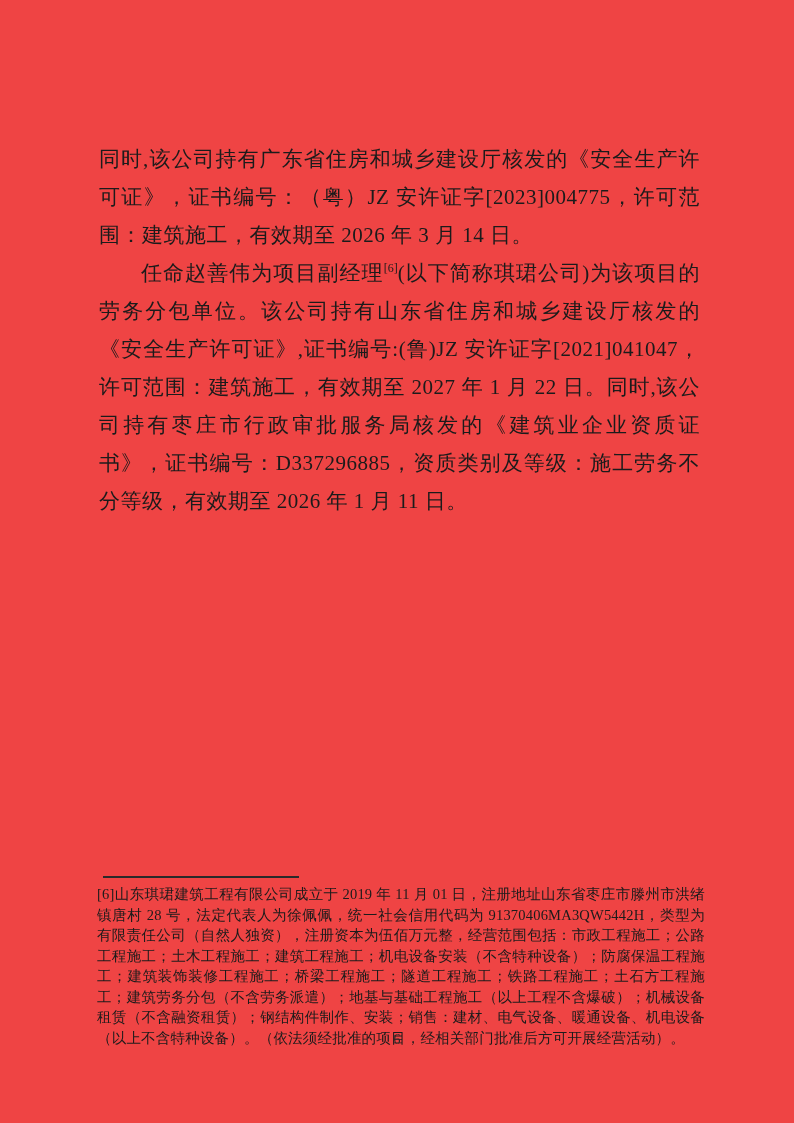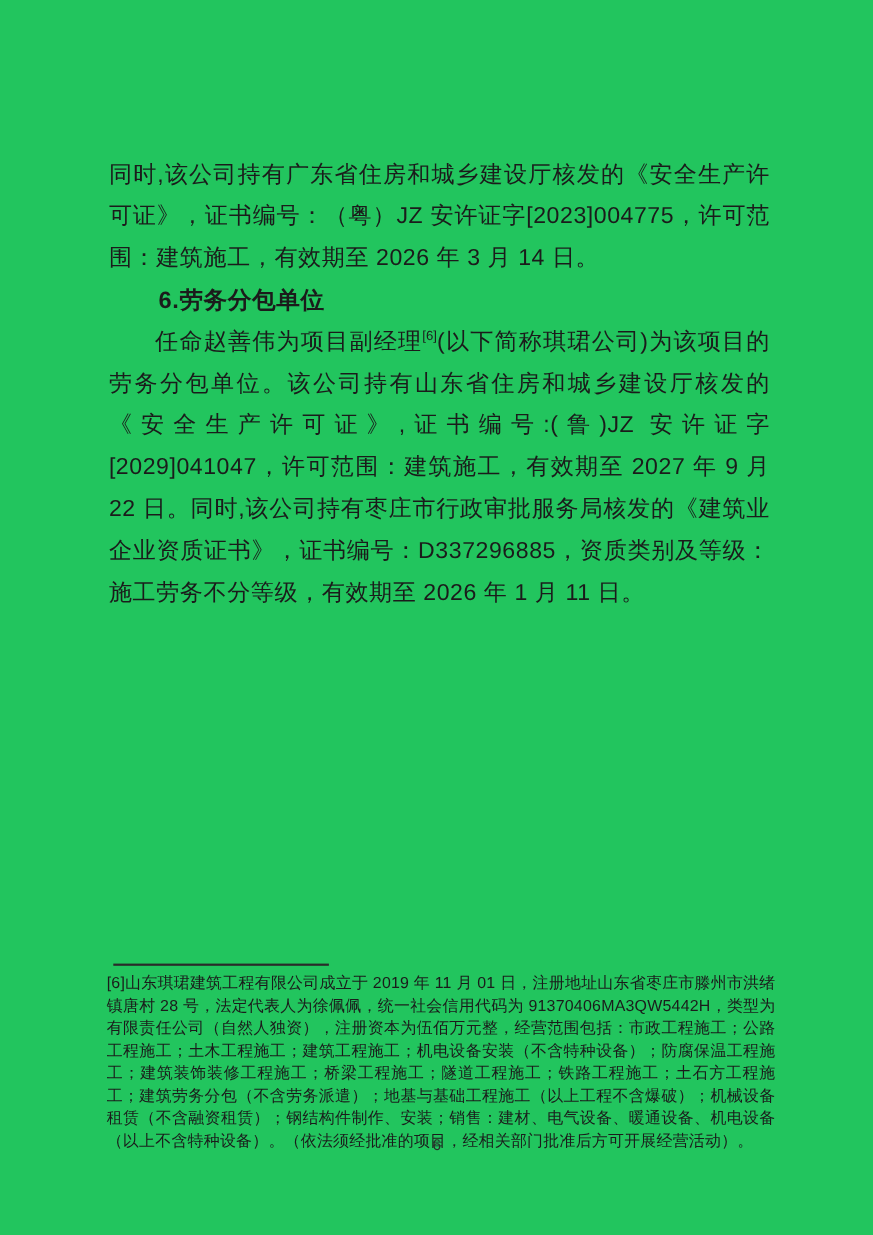--- a/index.html
+++ b/index.html
@@ -4,23 +4,23 @@
 <style>
   html, body {
     margin: 0;
     padding: 0;
     background: #ffffff;
   }
   .page {
     position: relative;
     width: 794px;
     height: 1123px;
-    background: #22c55e;
+    background: #ef4444;
     overflow: hidden;
-    font-family: Liberation Sans, sans-serif;
+    font-family: Liberation Serif, serif;
     color: #1b1b1b;
   }
   .body-text {
     position: absolute;
     top: 140px;
     left: 99px;
     width: 601px;
     font-size: 21px;
     line-height: 38px;
     text-align: justify;
@@ -79,23 +79,22 @@
 </head>
 <body>
 
 <div class="page">
 
   <div class="body-text">
 
     <p class="para">同时,该公司持有广东省住房和城乡建设厅核发的《安全生产许可证》，证书编号：（粤）JZ 安许证字[2023]004775，许可范围：建筑施工，有效期至 2026 年 3 月 14 日。</p>
 
 
-    <h3 class="heading">6.劳务分包单位</h3>
 
-    <p class="para indent"><span>任命赵善伟为项目副经理</span><sup class="footnote-ref">[6]</sup><span>(以下简称琪珺公司)为该项目的劳务分包单位。该公司持有山东省住房和城乡建设厅核发的《安全生产许可证》,证书编号:(鲁)JZ 安许证字[2029]041047，许可范围：建筑施工，有效期至 2027 年 9 月 22 日。同时,该公司持有枣庄市行政审批服务局核发的《建筑业企业资质证书》，证书编号：D337296885，资质类别及等级：施工劳务不分等级，有效期至 2026 年 1 月 11 日。</span></p>
+    <p class="para indent"><span>任命赵善伟为项目副经理</span><sup class="footnote-ref">[6]</sup><span>(以下简称琪珺公司)为该项目的劳务分包单位。该公司持有山东省住房和城乡建设厅核发的《安全生产许可证》,证书编号:(鲁)JZ 安许证字[2021]041047，许可范围：建筑施工，有效期至 2027 年 1 月 22 日。同时,该公司持有枣庄市行政审批服务局核发的《建筑业企业资质证书》，证书编号：D337296885，资质类别及等级：施工劳务不分等级，有效期至 2026 年 1 月 11 日。</span></p>
 
 
   </div>
 
   <div class="footnote-block">
     <div class="footnote-separator"></div>
     <p class="footnote-text">[6]山东琪珺建筑工程有限公司成立于 2019 年 11 月 01 日，注册地址山东省枣庄市滕州市洪绪镇唐村 28 号，法定代表人为徐佩佩，统一社会信用代码为 91370406MA3QW5442H，类型为有限责任公司（自然人独资），注册资本为伍佰万元整，经营范围包括：市政工程施工；公路工程施工；土木工程施工；建筑工程施工；机电设备安装（不含特种设备）；防腐保温工程施工；建筑装饰装修工程施工；桥梁工程施工；隧道工程施工；铁路工程施工；土石方工程施工；建筑劳务分包（不含劳务派遣）；地基与基础工程施工（以上工程不含爆破）；机械设备租赁（不含融资租赁）；钢结构件制作、安装；销售：建材、电气设备、暖通设备、机电设备（以上不含特种设备）。（依法须经批准的项目，经相关部门批准后方可开展经营活动）。</p>
   </div>
 
   <div class="page-number">6</div>

